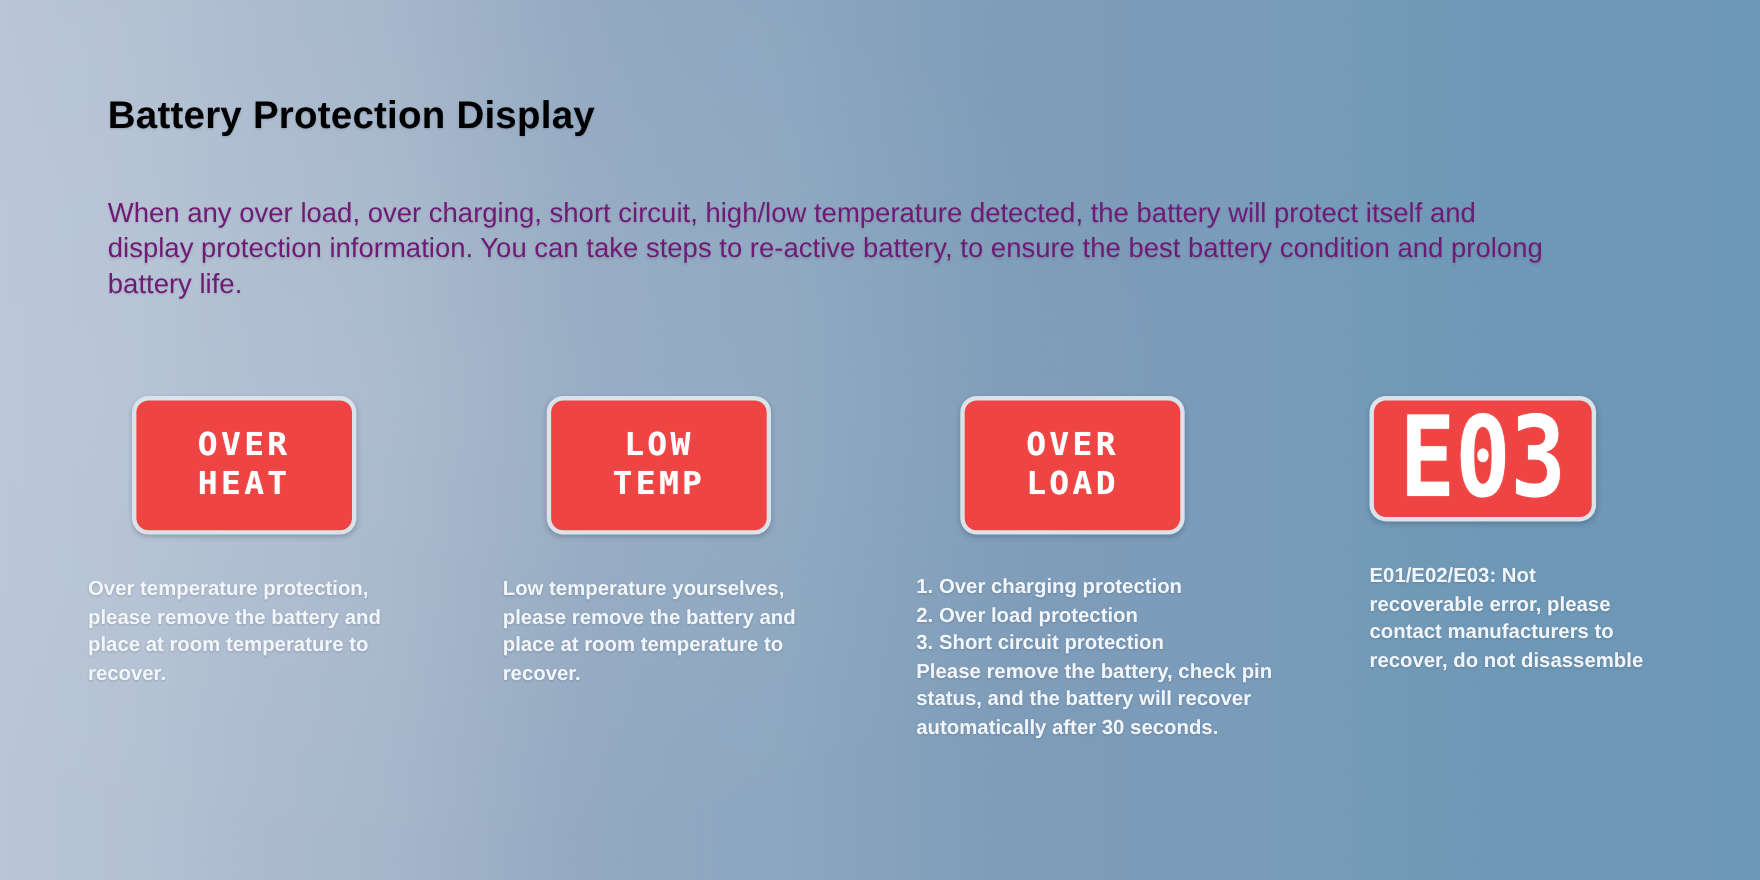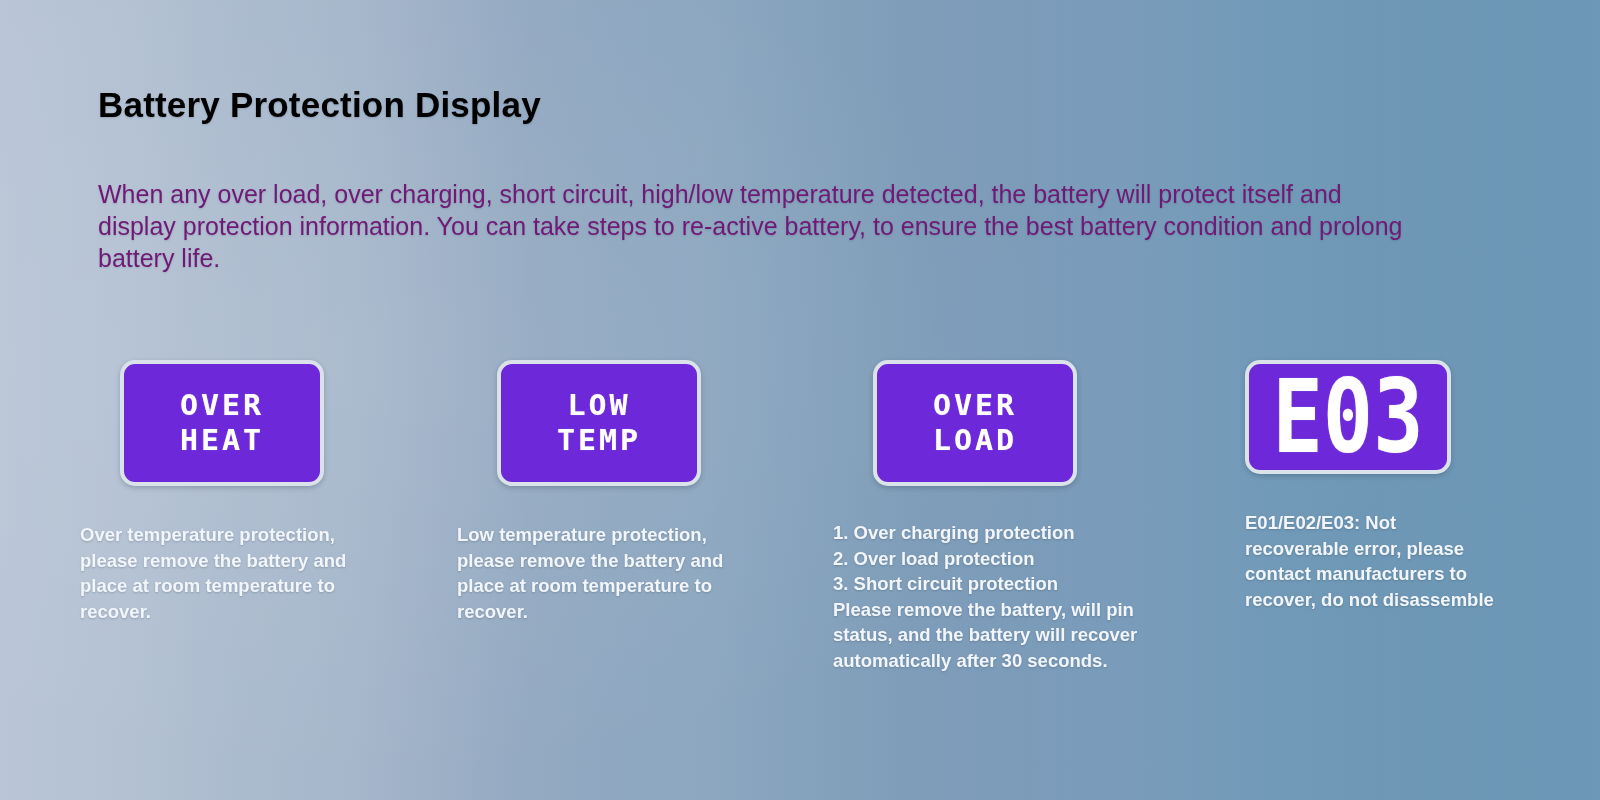--- a/index.html
+++ b/index.html
@@ -108,21 +108,21 @@
     position: absolute;
     top: 0;
   }
   .card.c0 { left: 80px;   width: 370px; }
   .card.c1 { left: 457px;  width: 370px; }
   .card.c2 { left: 833px;  width: 380px; }
   .card.c3 { left: 1245px; width: 300px; }
 
   .lcd {
     box-sizing: border-box;
-    background: #6d28d9;
+    background: #ef4444;
     border: 4px solid #dbe3ea;
     border-radius: 15px;
     box-shadow: 0 2px 5px rgba(30,48,66,0.25);
     display: flex;
     flex-direction: column;
     align-items: center;
     justify-content: center;
     overflow: hidden;
   }
   .card.c0 .lcd,
@@ -202,36 +202,36 @@
           <span class="caption-line">place at room temperature to</span>
           <span class="caption-line">recover.</span>
         </div>
       </div>
       <div class="card c1">
         <div class="lcd two-line">
           <div class="lcd-line">LOW</div>
           <div class="lcd-line">TEMP</div>
         </div>
         <div class="caption">
-          <span class="caption-line">Low temperature protection,</span>
+          <span class="caption-line">Low temperature yourselves,</span>
           <span class="caption-line">please remove the battery and</span>
           <span class="caption-line">place at room temperature to</span>
           <span class="caption-line">recover.</span>
         </div>
       </div>
       <div class="card c2">
         <div class="lcd two-line">
           <div class="lcd-line">OVER</div>
           <div class="lcd-line">LOAD</div>
         </div>
         <div class="caption">
           <span class="caption-line">1. Over charging protection</span>
           <span class="caption-line">2. Over load protection</span>
           <span class="caption-line">3. Short circuit protection</span>
-          <span class="caption-line">Please remove the battery, will pin</span>
+          <span class="caption-line">Please remove the battery, check pin</span>
           <span class="caption-line">status, and the battery will recover</span>
           <span class="caption-line">automatically after 30 seconds.</span>
         </div>
       </div>
       <div class="card c3">
         <div class="lcd one-line">
           <div class="lcd-line">E03</div>
         </div>
         <div class="caption">
           <span class="caption-line">E01/E02/E03: Not</span>

